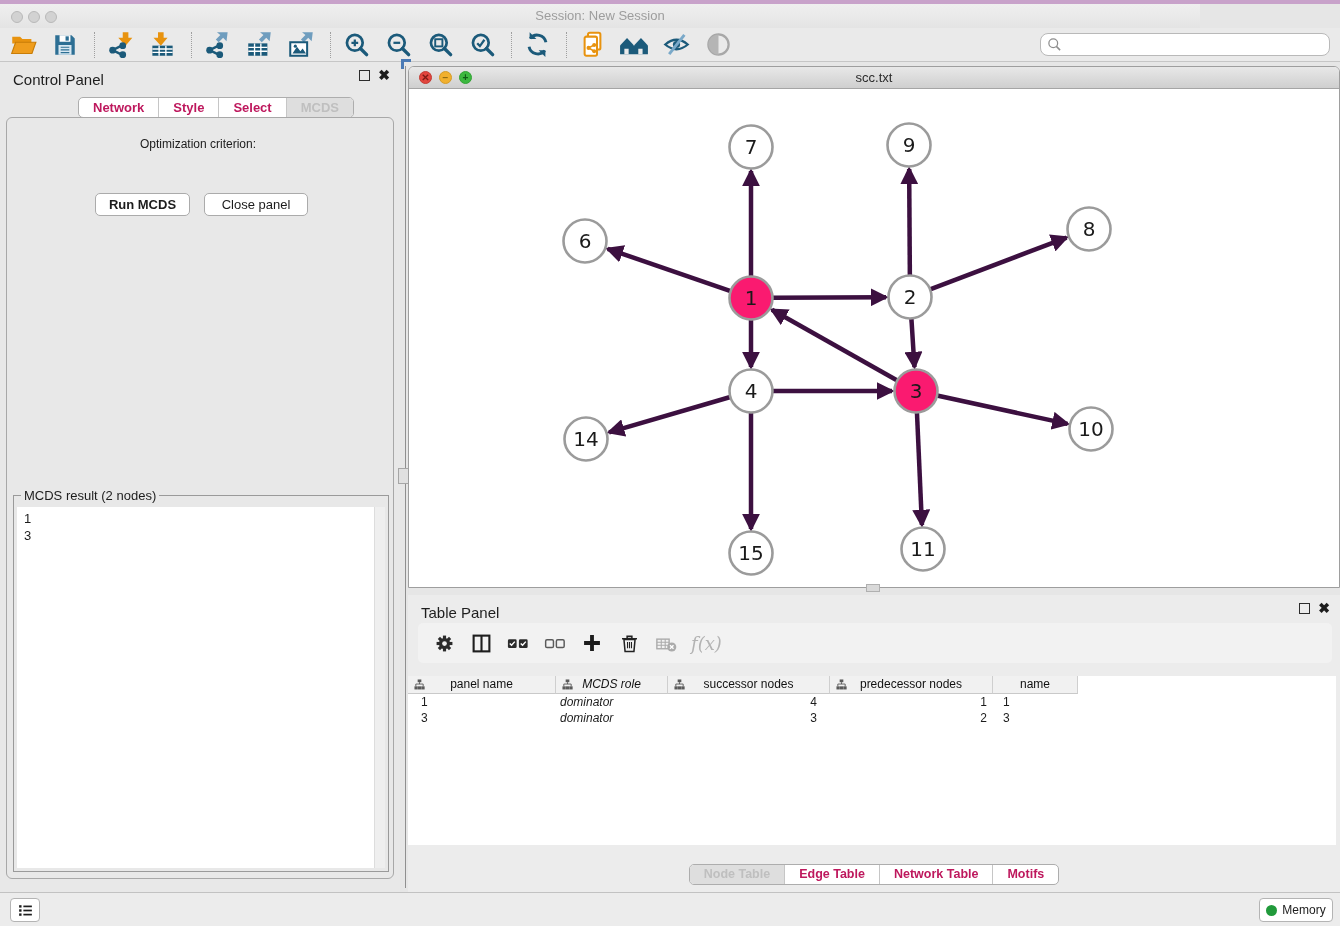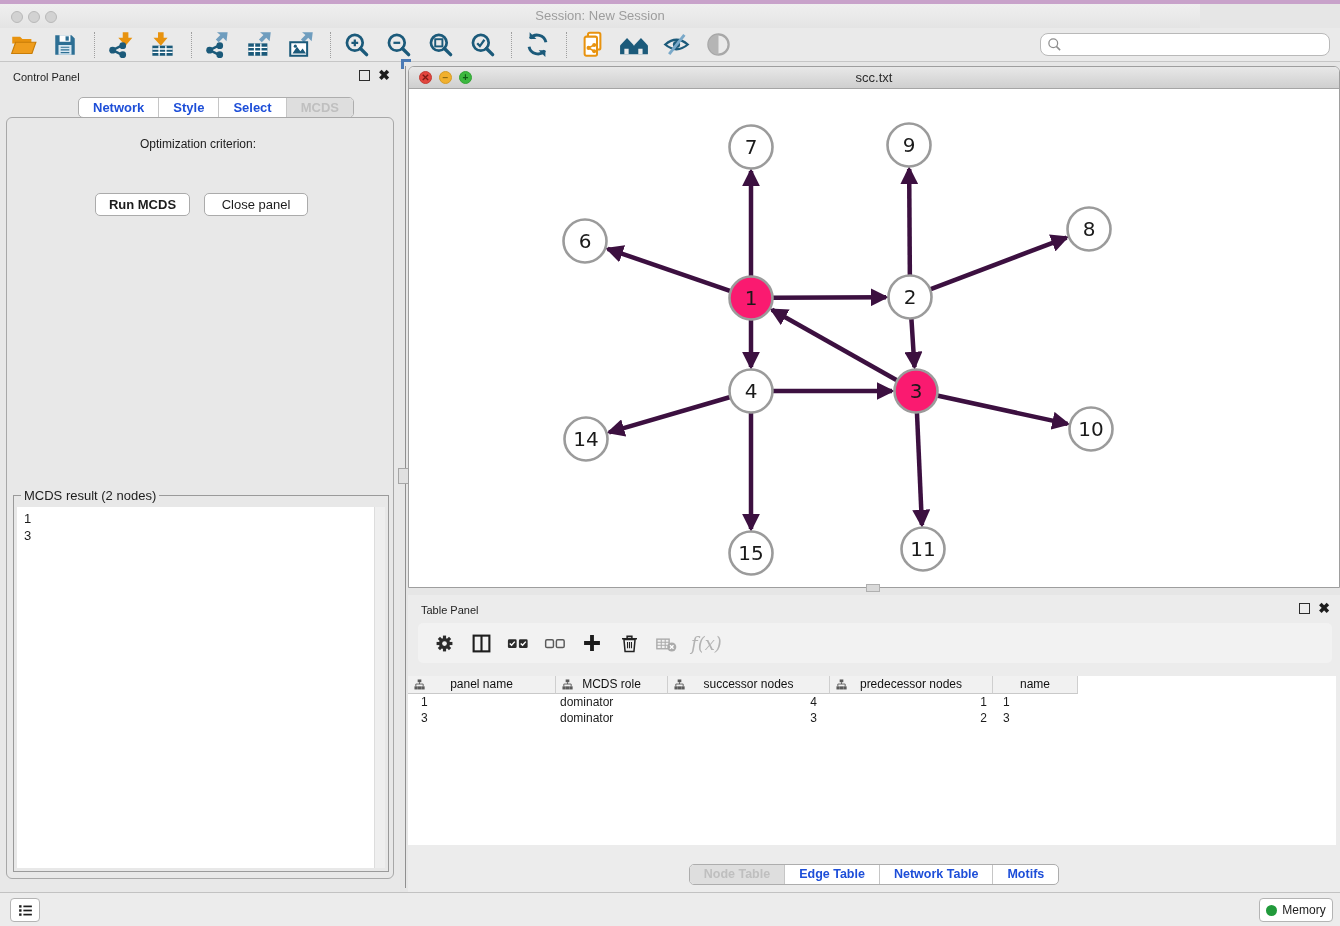--- a/index.html
+++ b/index.html
@@ -17,27 +17,27 @@
   .toolbar { position:absolute; left:0; top:28px; width:1340px; height:34px; background:#eaeaea; border-bottom:1px solid #c6c6c6; display:flex; align-items:center; padding-left:8px; }
   .tbtn { width:30px; height:30px; display:flex; align-items:center; justify-content:center; margin-right:12px; }
   .tsep { height:26px; border-left:1px dotted #9f9f9f; margin:0 10px 0 2px; }
   .search-wrap { position:absolute; right:10px; top:5px; width:290px; height:23px; }
   .search-wrap input { width:100%; height:100%; border:1px solid #b9b9b9; border-radius:8px; background:#fff; padding:0 8px 0 26px; font-size:13px; outline:none; }
   .search-wrap .mag { position:absolute; left:7px; top:4px; }
 
   
   .control-panel { position:absolute; left:0; top:62px; width:400px; height:830px; background:#e8e8e8; }
   .cp-header { position:relative; height:32px; }
-  .panel-title { position:absolute; left:13px; top:9px; font-size:11px; color:#1e1e1e; }
+  .panel-title { position:absolute; left:13px; top:9px; font-size:15px; color:#1e1e1e; }
   .panel-btns { position:absolute; right:10px; top:8px; display:flex; gap:8px; align-items:center; }
   .float-btn { width:11px; height:11px; border:1.6px solid #2c2c2c; display:inline-block; }
   .close-btn { font-size:14px; font-weight:bold; color:#1c1c1c; line-height:11px; }
 
   .seg { display:flex; border:1px solid #adadad; border-radius:5px; background:#fff; height:21px; }
-  .seg .tab { padding:0 14px; line-height:19px; font-size:13px; font-weight:bold; color:#1d4ed8; border-left:1px solid #c6c6c6; white-space:nowrap; }
+  .seg .tab { padding:0 14px; line-height:19px; font-size:13px; font-weight:bold; color:#be185d; border-left:1px solid #c6c6c6; white-space:nowrap; }
   .seg .tab:first-child { border-left:none; border-radius:4px 0 0 4px; }
   .seg .tab:last-child { border-radius:0 4px 4px 0; }
   .seg .tab.active { background:#dedede; color:#bfbfbf; }
   .cp-tabs { position:absolute; left:78px; top:35px; }
 
   .cp-body { position:absolute; left:6px; top:55px; width:388px; height:762px; border:1px solid #a8a8a8; border-radius:6px; background:#e8e8e8; }
   .opt-label { position:absolute; left:0; right:4px; top:19px; text-align:center; font-size:12px; }
   .dropdown { position:absolute; left:38px; top:43px; width:312px; height:22px; background:#fff; border:1px solid #ababab; border-radius:5px; font-size:13px; line-height:20px; padding-left:12px; }
   .dropdown .stepper { position:absolute; right:6px; top:3px; }
   .pushbtn { position:absolute; height:23px; background:#fff; border:1px solid #ababab; border-radius:5px; font-size:13px; text-align:center; line-height:21px; }
@@ -71,21 +71,21 @@
   .table-panel { position:absolute; left:408px; top:595px; width:932px; height:297px; background:#ececec; }
   .tp-header { position:relative; height:28px; }
   .tp-toolbar { position:absolute; left:10px; top:28px; width:914px; height:40px; background:#f2f2f2; border-radius:5px; display:flex; align-items:center; padding-left:12px; }
   .tp-btn { width:28px; height:28px; display:flex; align-items:center; justify-content:center; margin-right:9px; }
   .fx-label { font-size:18px; font-style:italic; color:#b3b3b3; font-family:"DejaVu Serif",serif; margin-left:2px; }
 
   .tp-table { position:absolute; left:0; top:81px; width:928px; height:169px; background:#fff; }
   .tp-hrow { display:flex; height:18px; }
   .tp-hcell { position:relative; background:#f1f1f1; border-right:1px solid #cfcfcf; border-bottom:1px solid #c9c9c9; font-size:12px; text-align:center; line-height:17px; color:#111; }
   .tp-hcell .colicon { position:absolute; left:6px; top:3px; }
-  .c0{width:148px;} .c1{width:112px;} .c2{width:162px;} .c3{width:163px;} .c4{width:85px;}
+  .c0{width:148px;} .c1{width:112px;font-style:italic;} .c2{width:162px;} .c3{width:163px;} .c4{width:85px;}
   .tp-row { display:flex; height:16px; font-size:12px; line-height:16px; }
   .tp-cell { overflow:hidden; white-space:nowrap; }
   .al { padding-left:13px; text-align:left; }
   .al2 { padding-left:4px; text-align:left; }
   .ar { padding-right:13px; text-align:right; }
   .ar2 { padding-right:6px; text-align:right; }
   .al3 { padding-left:10px; text-align:left; }
 
   .tp-tabs { position:absolute; left:0; right:0; top:269px; display:flex; justify-content:center; }
   .tp-tabs .tab { font-size:12.5px; }

